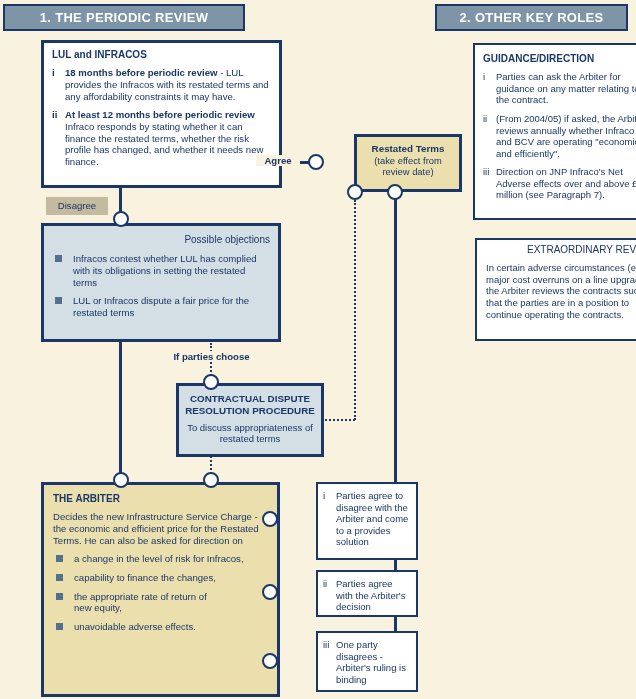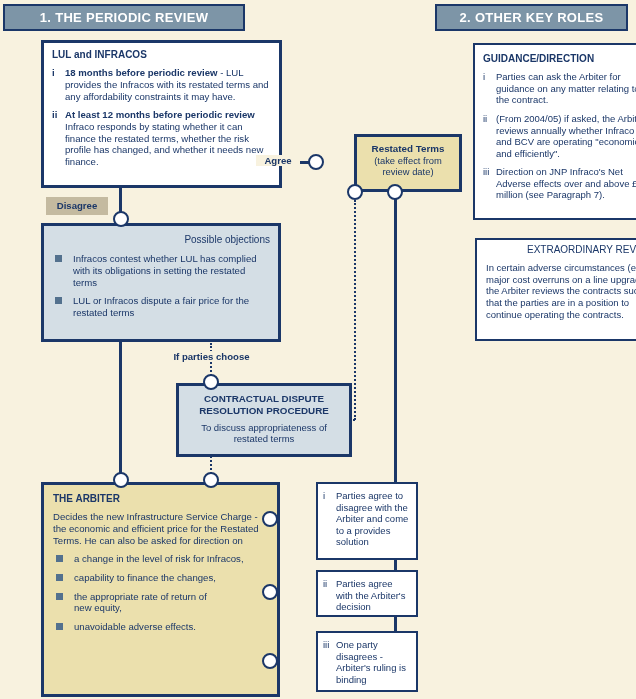--- a/index.html
+++ b/index.html
@@ -51,21 +51,21 @@
   .circle{
     position:absolute;width:12px;height:12px;border-radius:50%;
     background:#FFFFFF;border:2px solid #1B3768;z-index:5;box-sizing:content-box;
   }
   
   .lbl{
     position:absolute;z-index:4;font-weight:bold;font-size:9.6px;
     text-align:center;background:#F8F2DF;
   }
   .lbl-disagree{
-    position:absolute;z-index:4;font-weight:bold;font-size:9.6px;
+    position:absolute;z-index:4;font-weight:normal;font-size:9.6px;
     text-align:center;background:#C4BAA0;line-height:18px;
   }
   .center{text-align:center;}
 </style>
 </head>
 <body>
 
 <div id="canvas">
 
   <div class="line" style="left:119px;top:187px;width:3px;height:32px;"></div>
@@ -118,21 +118,21 @@
       <span class="t">Infracos contest whether LUL has complied with its obligations in setting the restated terms</span>
     </div>
     <div class="bitem">
       <span class="sq"></span>
       <span class="t">LUL or Infracos dispute a fair price for the restated terms</span>
     </div>
   </div>
 
   <div class="lbl" style="left:164px;top:351px;width:95px;">If parties choose</div>
 
-  <div class="box fill-blue center" style="left:138px;top:383px;width:176px;height:74px;padding:7px 5px;">
+  <div class="box fill-blue center" style="left:138px;top:383px;width:148px;height:74px;padding:7px 5px;">
     <div style="font-weight:600;font-size:9.8px;margin-bottom:5px;">CONTRACTUAL DISPUTE RESOLUTION PROCEDURE</div>
     <div style="font-size:9.5px;">To discuss appropriateness of restated terms</div>
   </div>
 
   <div class="box fill-tan" style="left:3px;top:482px;width:239px;height:215px;padding:8px 9px;">
     <div class="title">THE ARBITER</div>
     <div style="margin-bottom:7px;">Decides the new Infrastructure Service Charge - the economic and efficient price for the Restated Terms. He can also be asked for direction on</div>
     <div class="bitem">
       <span class="sq"></span>
       <span class="t">a change in the level of risk for Infracos,</span>

